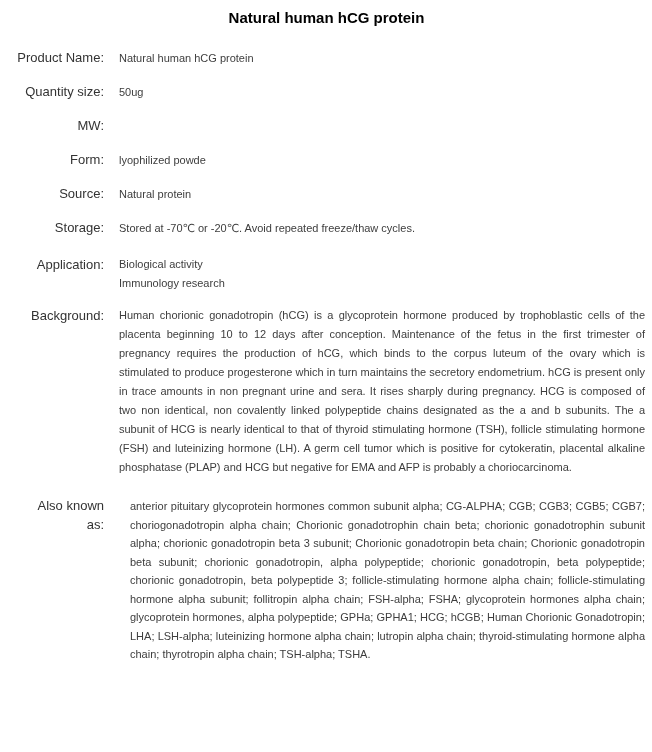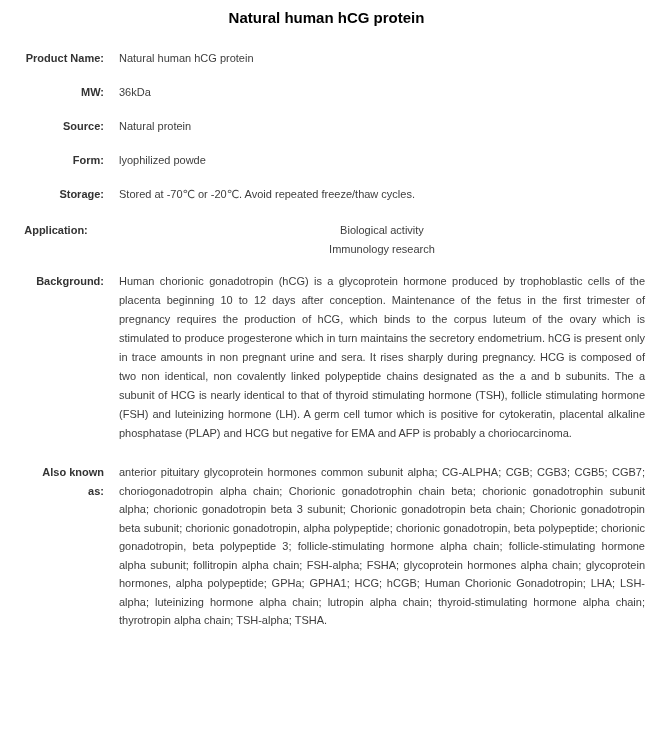--- a/index.html
+++ b/index.html
@@ -17,63 +17,66 @@
     font-weight: 700;
     line-height: 18px;
     text-align: center;
     color: #000000;
     margin: 1px 0 24px 0;
   }
   .row { display: flex; align-items: flex-start; margin-bottom: 20px; }
   .row .label {
     flex: 0 0 96px;
     text-align: right;
-    font-weight: 700;
-    font-size: 11px;
+    font-weight: 400;
+    font-size: 13px;
     line-height: 14px;
     color: #333333;
     white-space: pre-line;
   }
   .row .value {
     flex: 1;
     margin-left: 15px;
     font-size: 11px;
     line-height: 14px;
     color: #3d3d3d;
     white-space: pre-line;
   }
-  .row.multi .label, .row.multi .value { line-height: 19px; text-align: center; }
+  .row.multi .label, .row.multi .value { line-height: 19px; }
   .row.multi { margin-bottom: 13px; }
   .row.para .label, .row.para .value { line-height: 19px; }
   .row.para .value { text-align: justify; }
   .row.para { }
-  .row.para:last-child { margin-bottom: 0; }
+  .row.para:last-child { margin-bottom: 0; gap: 11px; }
   .row.para:last-child .label, .row.para:last-child .value { line-height: 18.5px; }
 </style>
 </head>
 <body>
 
 <div class="doc">
   <h1 class="title">Natural human hCG protein</h1>
   <div id="rows">
       <div class="row">
     <div class="label">Product Name:</div>
     <div class="value">Natural human hCG protein</div>
   </div>
       <div class="row">
+    <div class="label">Quantity size:</div>
+    <div class="value">50ug</div>
+  </div>
+      <div class="row">
     <div class="label">MW:</div>
-    <div class="value">36kDa</div>
+  </div>
+      <div class="row">
+    <div class="label">Form:</div>
+    <div class="value">lyophilized powde</div>
   </div>
       <div class="row">
     <div class="label">Source:</div>
     <div class="value">Natural protein</div>
-  </div>
-      <div class="row">
-    <div class="label">Form:</div>
-    <div class="value">lyophilized powde</div>
   </div>
       <div class="row">
     <div class="label">Storage:</div>
     <div class="value">Stored at -70℃ or -20℃. Avoid repeated freeze/thaw cycles.</div>
   </div>
       <div class="row multi">
     <div class="label">Application:</div>
     <div class="value">Biological activity
 Immunology research</div>
   </div>

